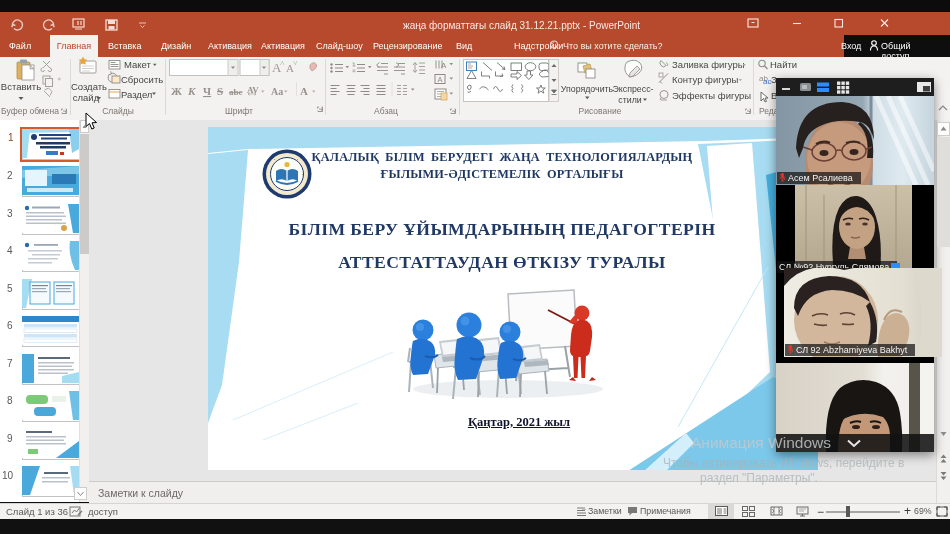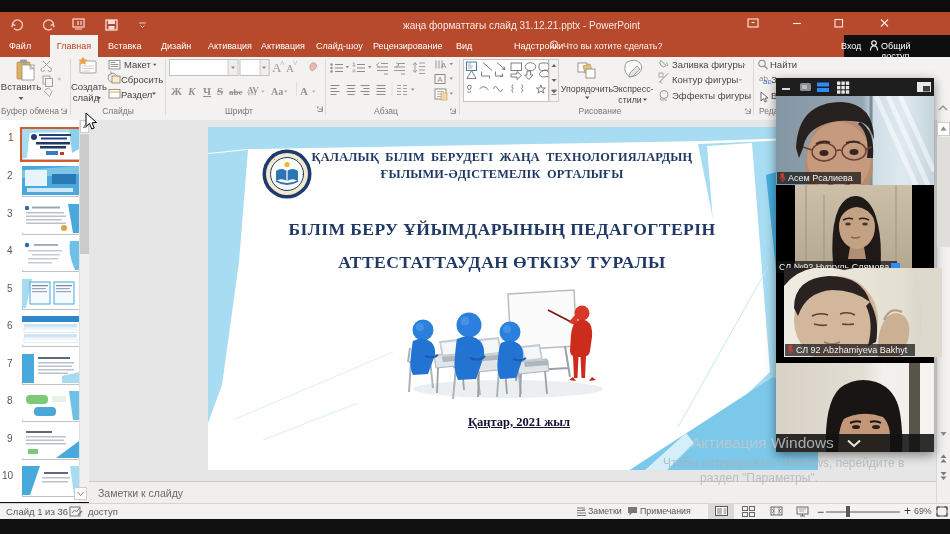--- a/index.html
+++ b/index.html
@@ -734,21 +734,21 @@
  <span style="position:absolute;left:334px;top:1px;font-size:12px;color:#3a3836;">+</span>
  <span style="position:absolute;left:344px;top:3px;">69%</span>
  <svg width="12" height="11" style="position:absolute;left:366px;top:3px;">
       <g stroke="#5a5856" fill="none">
         <rect x="1" y="1" width="10" height="9"></rect>
         <path d="M1 1 l3 0 M1 1 l0 3 M11 1 l-3 0 M11 1 l0 3 M1 10 l3 0 M1 10 l0 -3 M11 10 l-3 0 M11 10 l0 -3" stroke-width="1.2"></path>
       </g>
     </svg>
 </div>
 
-<div class="abs" style="left:691px;top:434px;font-size:15.5px;color:rgba(196,200,202,.82);font-weight:400;">Активация Windows</div>
+<div class="abs" style="left:691px;top:434px;font-size:15.5px;color:rgba(196,200,202,.82);font-weight:400;">Анимация Windows</div>
 <div class="abs" style="left:663px;top:456px;font-size:12px;color:rgba(170,176,179,.75);">Чтобы активировать Windows, перейдите в</div>
 <div class="abs" style="left:700px;top:471px;font-size:12px;color:rgba(170,176,179,.75);">раздел "Параметры".</div>
 
 <svg class="abs" width="14" height="19" style="left:84px;top:112px;">
     <path d="M2 1 L2 14.5 L5.5 11.5 L7.8 17 L10.2 16 L8 10.8 L12.5 10.5 Z" fill="#fff" stroke="#000" stroke-width="1"></path>
   </svg>
 <div class="abs" style="left:74px;top:487px;width:13px;height:13px;background:#fdfdfd;border:1px solid #cfcdcb;box-sizing:border-box;"></div>
 <svg class="abs" width="13" height="13" style="left:74px;top:487px;">
     <path d="M3.5 5 l3 3.5 l3 -3.5" stroke="#8a8a8a" stroke-width="1" fill="none"></path>
   </svg>

